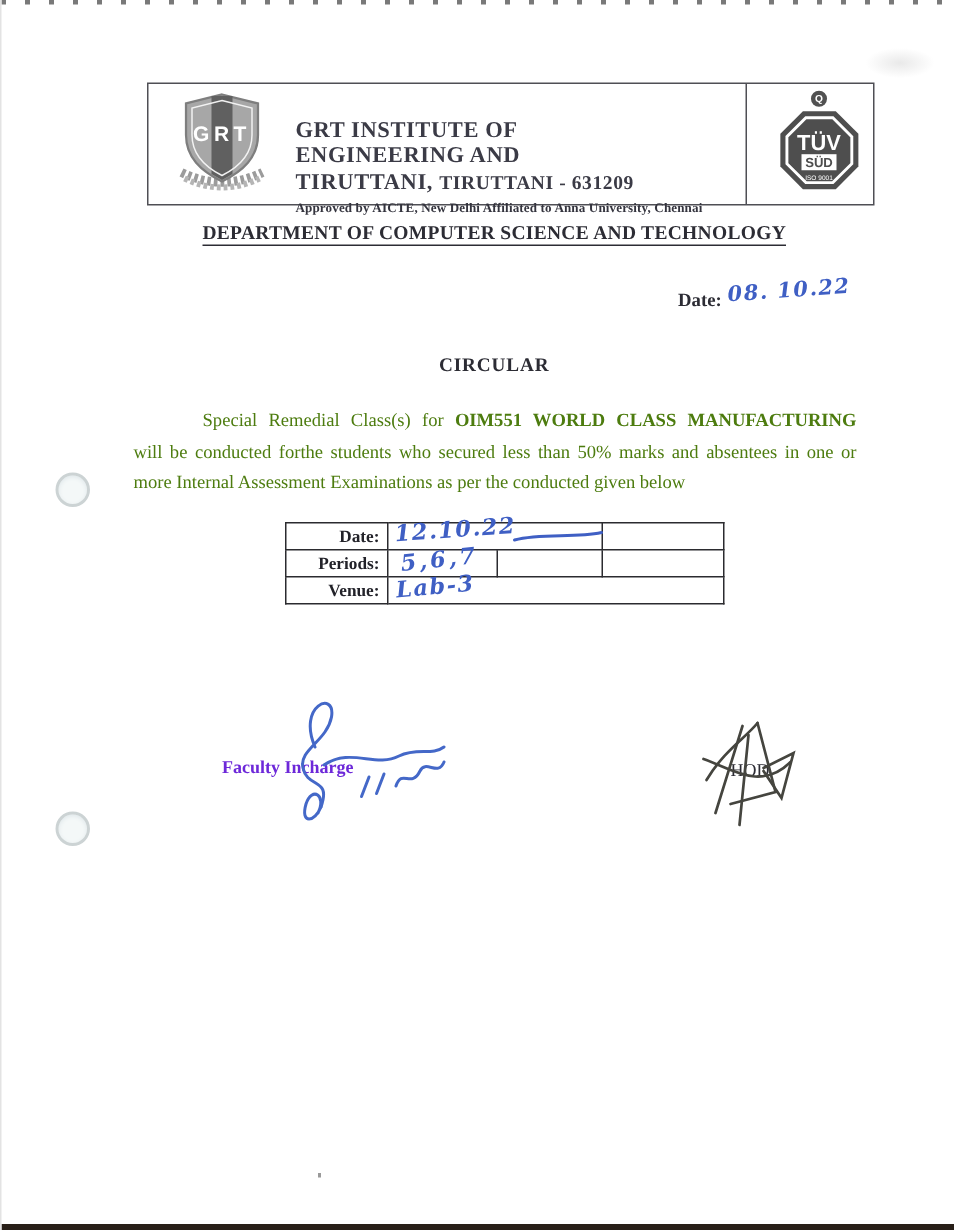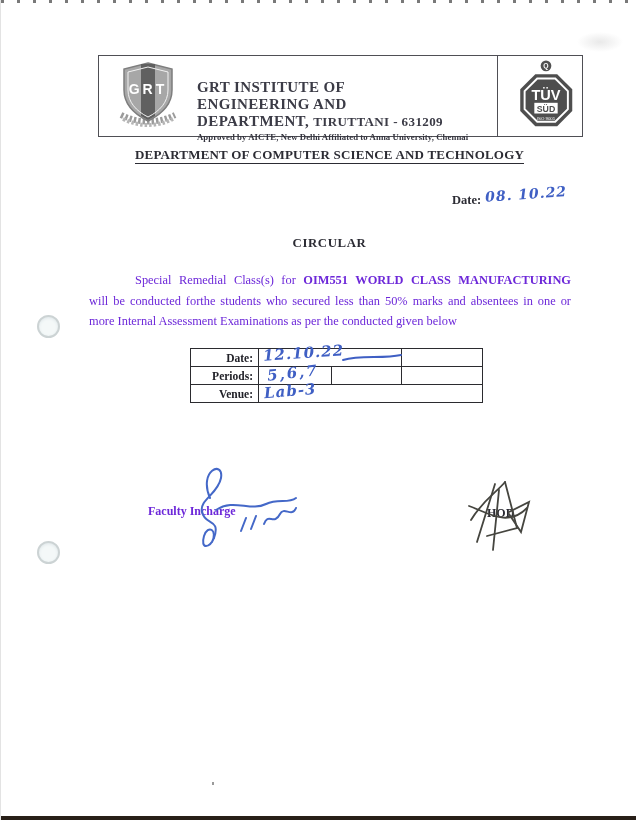--- a/index.html
+++ b/index.html
@@ -34,36 +34,36 @@
   }
   .dept-heading span { border-bottom:1.5px solid #2c2c34; padding-bottom:1px; }
   .date-line { position:absolute; left:451px; top:193px; font-weight:bold; font-size:12.5px; color:#2c2c34; }
   .hand { font-family:"DejaVu Serif", serif; font-style:italic; font-weight:bold; color:#3f5fc4; }
   .hand-date { position:absolute; left:484px; top:186px; font-size:14px; transform:rotate(-4deg); letter-spacing:1px; white-space:nowrap; }
   .circular-heading {
     position:absolute; left:88px; right:66px; top:236px; text-align:center;
     font-weight:bold; font-size:12.8px; letter-spacing:.6px; color:#2c2c34;
   }
   
-  .para { position:absolute; left:88px; top:270px; width:482px; font-size:12.4px; line-height:20.5px; color:#6d28d9; }
+  .para { position:absolute; left:88px; top:270px; width:482px; font-size:12.4px; line-height:20.5px; color:#4d7c0f; }
   .just { text-align:justify; text-align-last:justify; }
   .indent { display:inline-block; width:46px; }
   .bold { font-weight:bold; }
   
   .sched { position:absolute; left:189px; top:348px; border-collapse:collapse; table-layout:fixed; }
   .sched th, .sched td { border:1px solid #2b2b2f; height:18px; padding:0 5px; }
   .sched th { font-size:11.5px; font-weight:bold; text-align:right; color:#222229; }
   .hand-cell { position:absolute; font-size:15px; white-space:nowrap; }
   .hw-date { left:262px; top:344px; transform:rotate(-4deg); letter-spacing:1px; }
   .hw-periods { left:266px; top:364px; transform:rotate(-6deg); letter-spacing:2px; }
   .hw-venue { left:263px; top:382px; transform:rotate(-5deg); letter-spacing:1px; }
   .pen-stroke { position:absolute; }
   
   .faculty-label { position:absolute; left:147px; top:504px; font-weight:bold; font-size:12px; color:#6d28d9; }
-  .hod-label { position:absolute; left:486px; top:506px; font-weight:bold; font-size:12px; color:#2c2c34; }
+  .hod-label { position:absolute; left:486px; top:506px; font-weight:normal; font-size:12px; color:#2c2c34; }
   .sig { position:absolute; }
   
   .hole {
     position:absolute; left:36px; width:23px; height:23px; border-radius:50%;
     background:#f4f8f8; border:2px solid #ccd3d4; box-shadow:inset 0 1px 3px #dfe7ea;
   }
   .hole-1 { top:315px; } .hole-2 { top:541px; }
   .bottom-bar { position:absolute; left:0; right:0; bottom:0; height:4px; background:#281f18; }
   .speck { position:absolute; left:211px; top:782px; width:2px; height:3px; background:#9a9a9a; }
 </style>
@@ -82,21 +82,21 @@
         <path d="M10,59 Q35,71 60,59" fill="none" stroke="#b5b5b5" stroke-width="4" stroke-dasharray="2.5,2"></path>
         <path d="M35,3 L59,9 L59,30 C59,45 49,54 35,61 C21,54 11,45 11,30 L11,9 Z" fill="#a7a7a7" stroke="#7e7e7e" stroke-width="1.5"></path>
         <path d="M28,4 L42,4 L42,56 L35,60 L28,56 Z" fill="#606060"></path>
         <path d="M35,7 L55,12 L55,30 C55,42 47,51 35,57 C23,51 15,42 15,30 L15,12 Z" fill="none" stroke="#f2f2f2" stroke-width="1"></path>
         <text x="35" y="34" text-anchor="middle" font-family="Liberation Sans, sans-serif" font-size="14" font-weight="bold" fill="#ffffff" letter-spacing="3">GRT</text>
       </svg>
     </div>
     <div class="inst-text">
       <div class="inst-line">GRT INSTITUTE OF</div>
       <div class="inst-line">ENGINEERING AND</div>
-      <div class="inst-line"><span>DEPARTMENT,</span> <span class="inst-sub">TIRUTTANI - 631209</span></div>
+      <div class="inst-line"><span>TIRUTTANI,</span> <span class="inst-sub">TIRUTTANI - 631209</span></div>
       <div class="approval">Approved by AICTE, New Delhi Affiliated to Anna University, Chennai</div>
     </div>
     <div class="tuv-cell">
       <svg width="70" height="74" viewBox="0 0 72 76">
         <circle cx="36" cy="7" r="5.5" fill="#515151"></circle>
         <text x="36" y="9.5" text-anchor="middle" font-family="Liberation Sans, sans-serif" font-size="7" font-weight="bold" fill="#ffffff">Q</text>
         <polygon points="63,31 47.5,15.5 25,15.5 9.5,31 9.5,53.5 25,69 47.5,69 63,53.5" fill="#4e4e4e"></polygon>
         <polygon points="58.5,33 45.5,20 27,20 14,33 14,51.5 27,64.5 45.5,64.5 58.5,51.5" fill="none" stroke="#ffffff" stroke-width="2"></polygon>
         <text x="36" y="42" text-anchor="middle" font-family="Liberation Sans, sans-serif" font-size="15" font-weight="bold" fill="#ffffff">TÜV</text>
         <rect x="24" y="45" width="24" height="11" fill="#ffffff"></rect>

